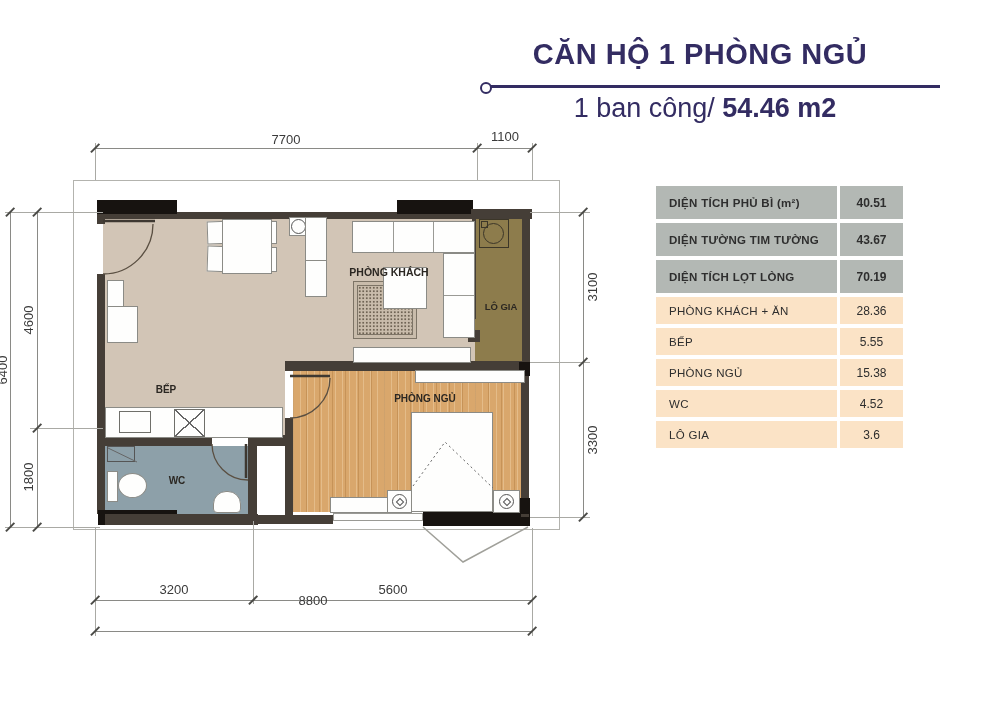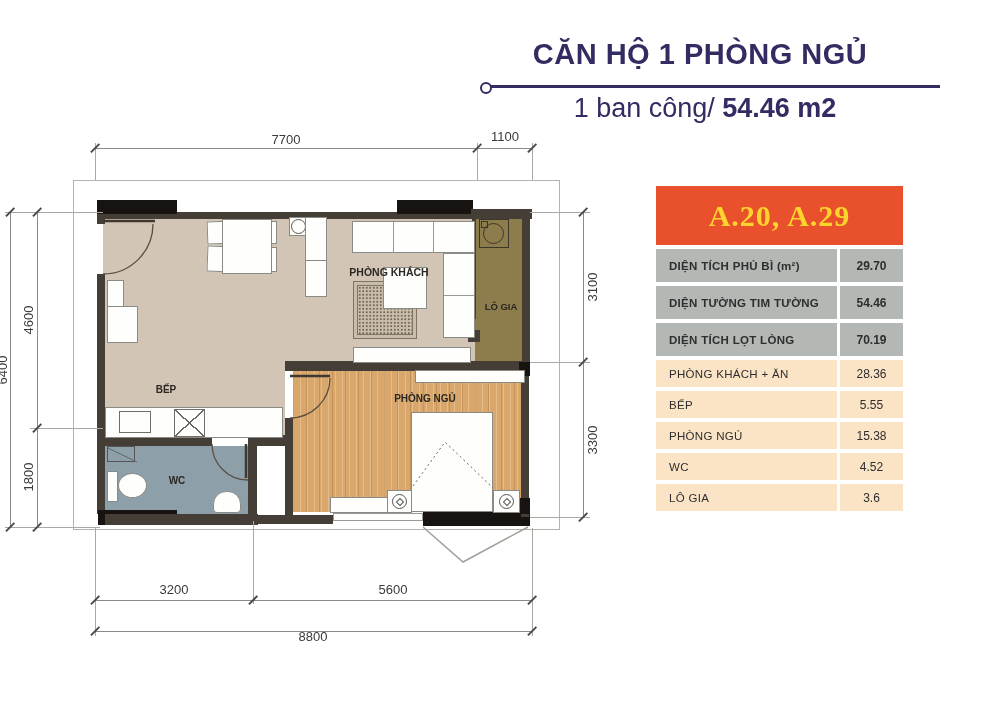--- a/index.html
+++ b/index.html
@@ -220,35 +220,34 @@
     <div class="eline" style="left:532px;top:528px;width:1px;height:108px;"></div>
     <div class="dline" style="left:95px;top:600px;width:437px;height:1px;"></div>
     <div class="tick" style="left:95px;top:600px;"></div>
     <div class="tick" style="left:253px;top:600px;"></div>
     <div class="tick" style="left:532px;top:600px;"></div>
     <div class="dtext" style="left:174px;top:589px;">3200</div>
     <div class="dtext" style="left:393px;top:589px;">5600</div>
     <div class="dline" style="left:95px;top:631px;width:437px;height:1px;"></div>
     <div class="tick" style="left:95px;top:631px;"></div>
     <div class="tick" style="left:532px;top:631px;"></div>
-    <div class="dtext" style="left:313px;top:636px;">8800</div>
+    <div class="dtext" style="left:313px;top:600px;">8800</div>
   </div>
 
   <div class="card">
-    <div class="card-header">A.20, A.29</div>
 
     <div class="crow gray">
       <div class="lab">DIỆN TÍCH PHỦ BÌ (m²)</div>
       <div class="sep"></div>
-      <div class="val">29.70</div>
+      <div class="val">40.51</div>
     </div>
     <div class="crow gray">
       <div class="lab">DIỆN TƯỜNG TIM TƯỜNG</div>
       <div class="sep"></div>
-      <div class="val">54.46</div>
+      <div class="val">43.67</div>
     </div>
     <div class="crow gray">
       <div class="lab">DIỆN TÍCH LỌT LÒNG</div>
       <div class="sep"></div>
       <div class="val">70.19</div>
     </div>
     <div class="crow peach">
       <div class="lab">PHÒNG KHÁCH + ĂN</div>
       <div class="sep"></div>
       <div class="val">28.36</div>

